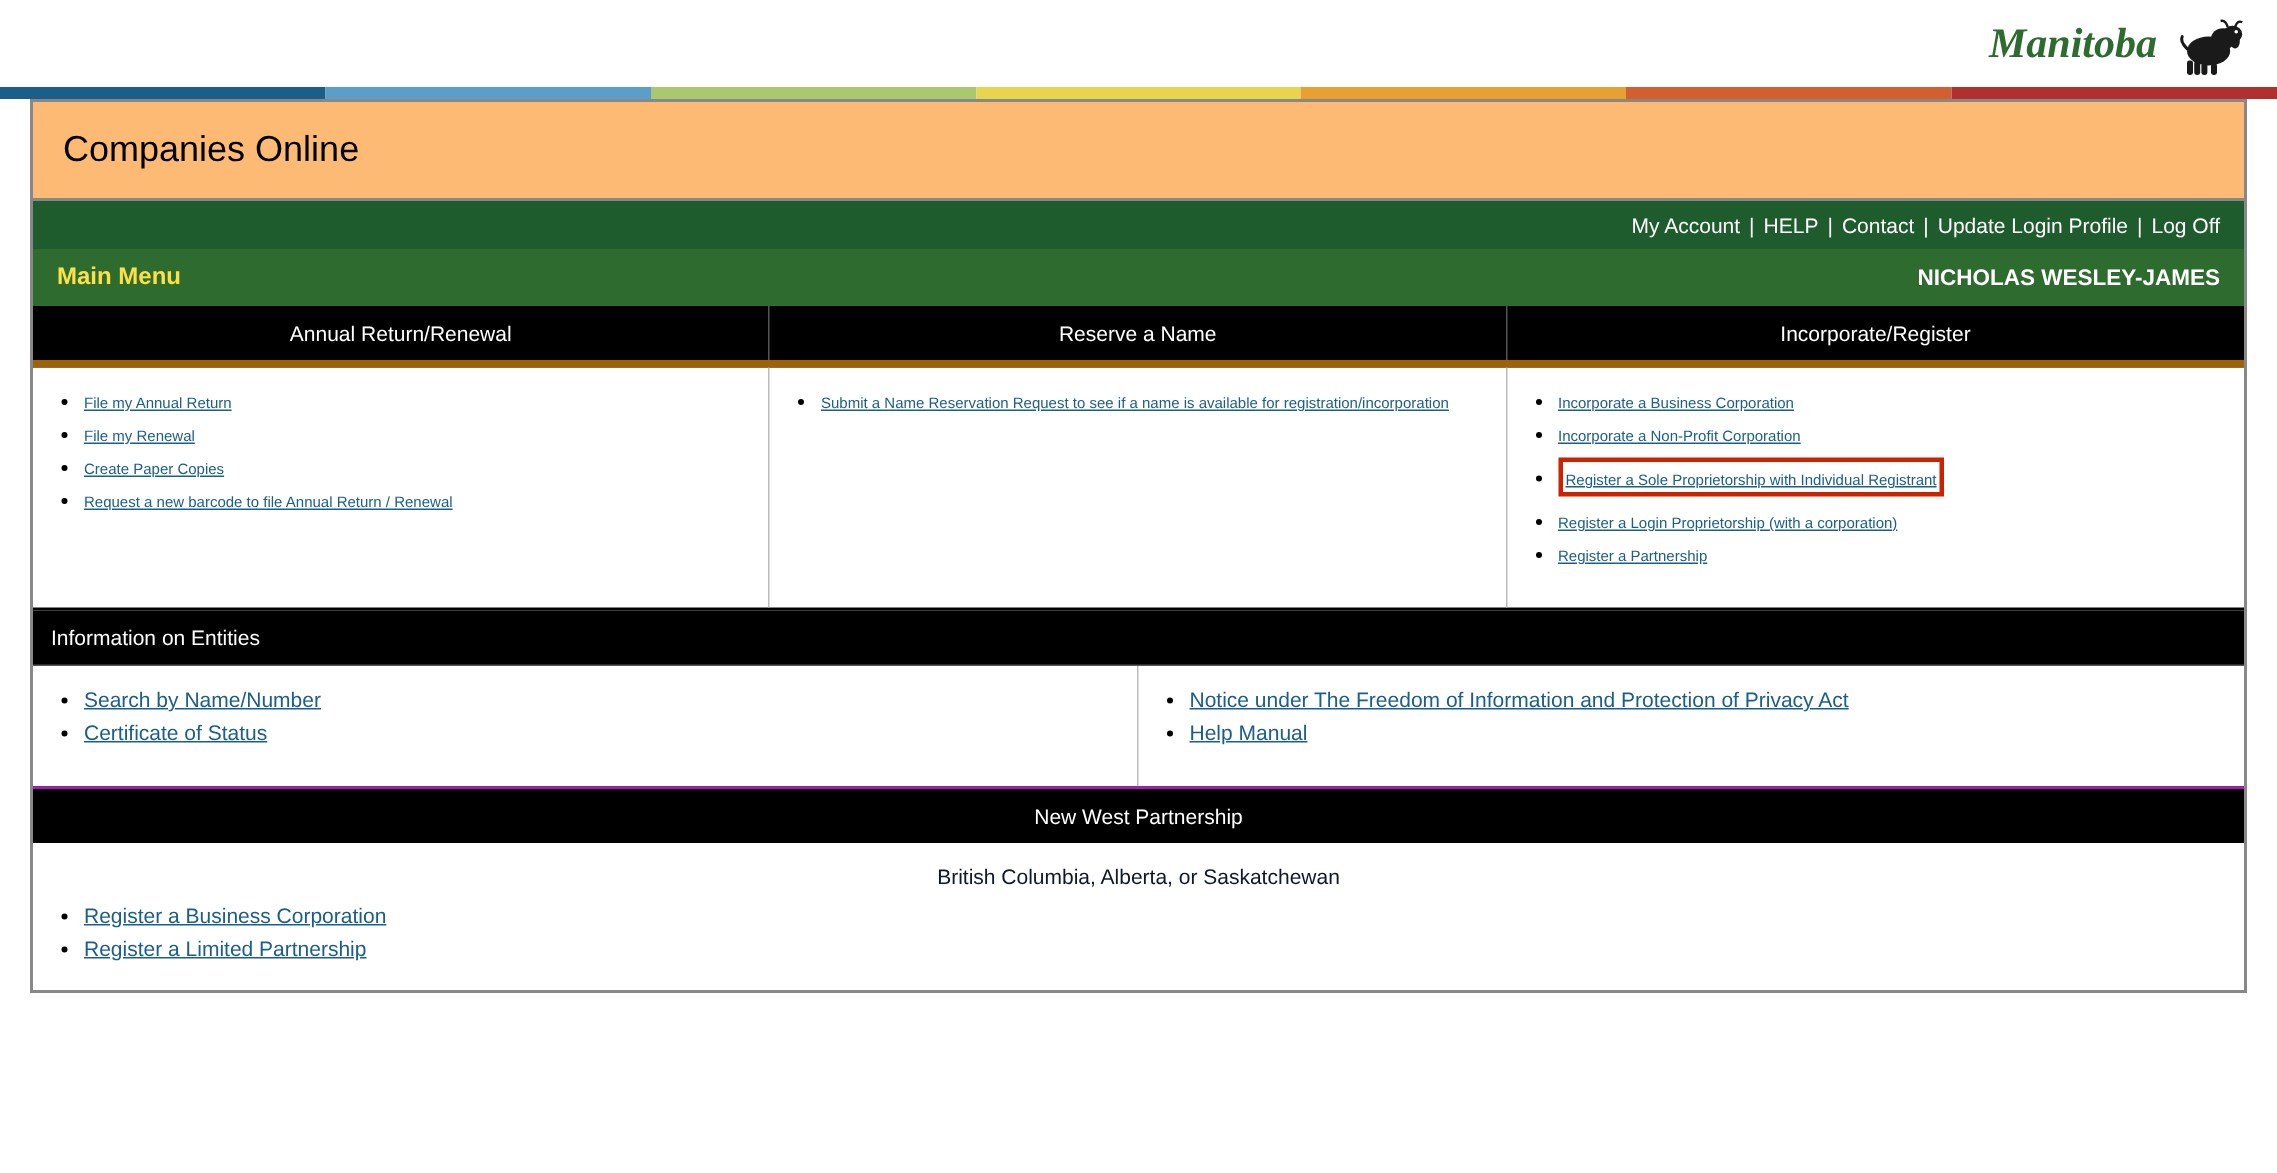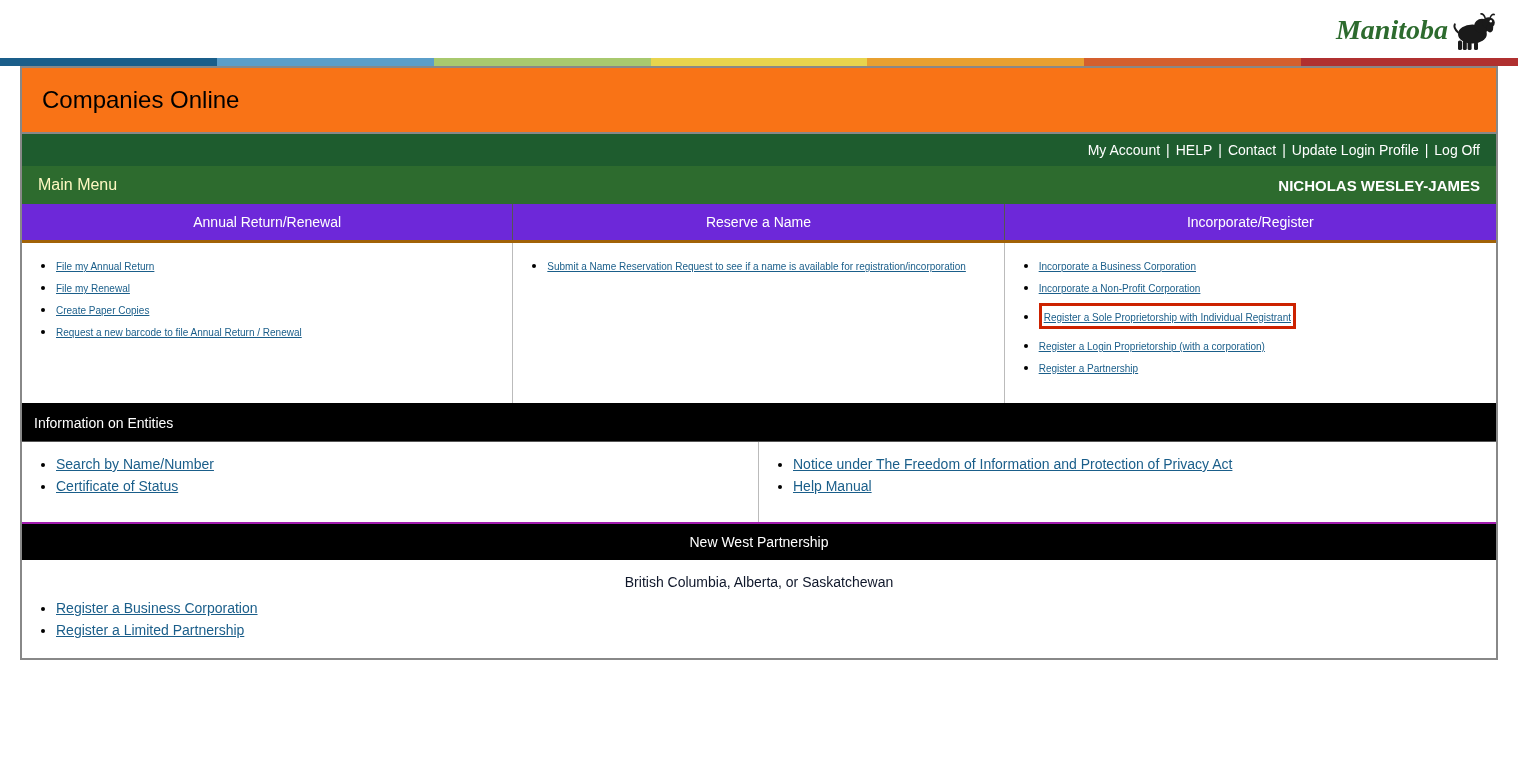--- a/index.html
+++ b/index.html
@@ -20,21 +20,21 @@
       background: #fff;
       display: flex;
       justify-content: flex-end;
       align-items: center;
       padding: 10px 20px 8px 20px;
       border-bottom: none;
     }
     .manitoba-logo {
       display: flex;
       align-items: center;
-      gap: 2px;
+      gap: 12px;
       text-align: right;
     }
     .manitoba-logo .logo-text {
       font-size: 28px;
       font-weight: bold;
       color: #2d6b2e;
       font-style: italic;
       font-family: Georgia, serif;
     }
     .bison-icon {
@@ -59,21 +59,21 @@
     .color-bar .c7 { background: #b03030; }
 
     
     .main-container {
       border: 2px solid #888;
       margin: 0 20px 20px 20px;
     }
 
     
     .title-bar {
-      background: #f97316;
+      background: #fdba74;
       padding: 18px 20px;
       border-bottom: 2px solid #888;
     }
     .title-bar h1 {
       font-size: 24px;
       font-weight: normal;
       color: #000;
     }
 
     
@@ -96,36 +96,36 @@
 
     
     .menu-header-bar {
       background: #2d6b2e;
       display: flex;
       justify-content: space-between;
       align-items: center;
       padding: 10px 16px;
     }
     .menu-header-bar .menu-title {
-      color: #fef9c3;
+      color: #fde047;
       font-size: 16px;
-      font-weight: normal;
+      font-weight: bold;
     }
     .menu-header-bar .user-name {
       color: #fff;
       font-size: 15px;
       font-weight: bold;
     }
 
     
     .col-headers {
       display: grid;
       grid-template-columns: 1fr 1fr 1fr;
-      background: #6d28d9;
-      border-bottom: 3px solid #a16207;
+      background: #000000;
+      border-bottom: 5px solid #a16207;
     }
     .col-header {
       color: #fff;
       text-align: center;
       padding: 10px 12px;
       font-size: 14px;
       font-weight: normal;
       border-right: 1px solid #555;
     }
     .col-header:last-child { border-right: none; }

